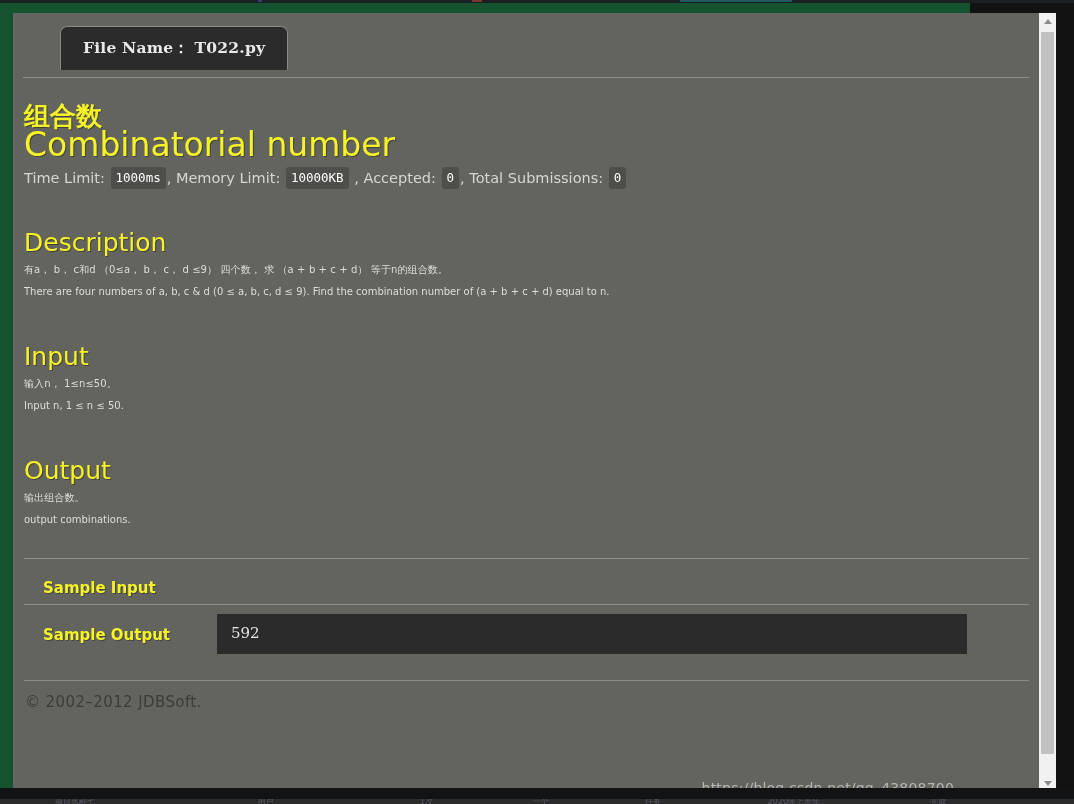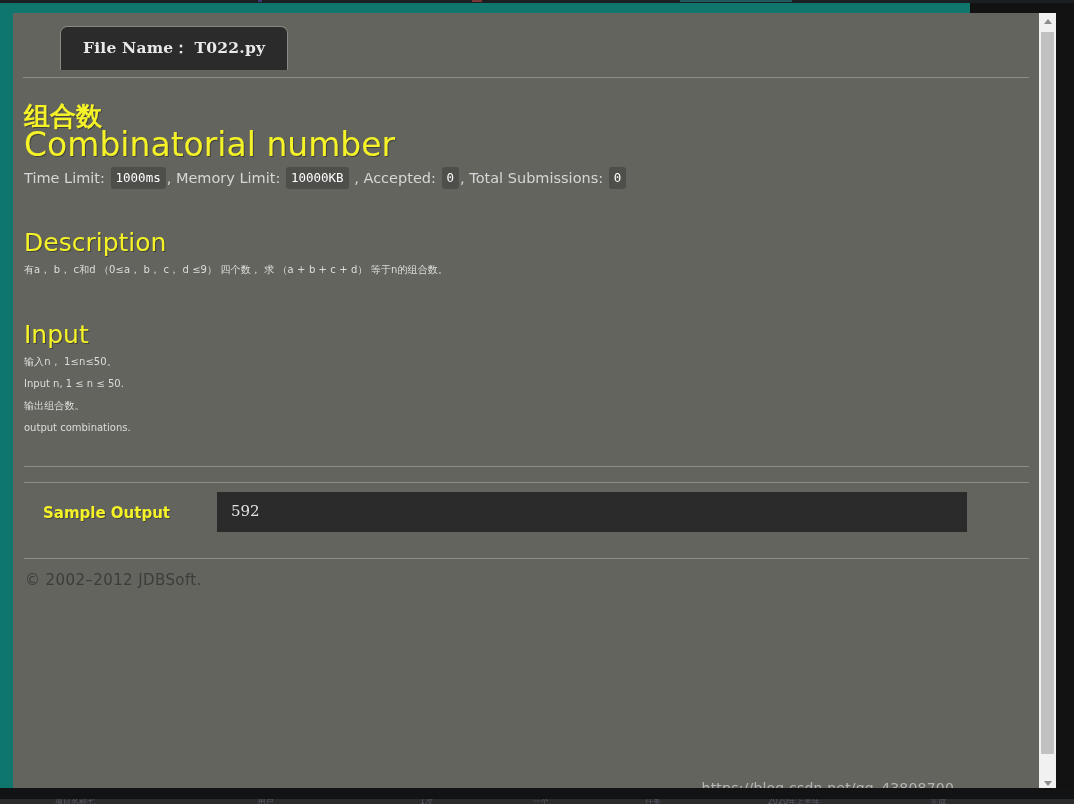--- a/index.html
+++ b/index.html
@@ -12,21 +12,21 @@
     height: 804px;
     overflow: hidden;
     font-family: "DejaVu Sans", "Liberation Sans", sans-serif;
   }
 
   
   #screen {
     position: relative;
     width: 970px;
     height: 804px;
-    background: #0f766e;
+    background: #14532d;
   }
   .chrome-top-strip {
     position: absolute;
     left: 0; top: 0;
     width: 1074px; height: 3px;
     background: #1b1f22;
   }
   .chrome-top-strip .bit {
     position: absolute;
     top: 0;
@@ -321,33 +321,36 @@
           <span class="chip">10000KB</span>
           <span>,</span>
           <span>Accepted:</span>
           <span class="chip">0</span><span>,</span>
           <span>Total Submissions:</span>
           <span class="chip">0</span>
         </div>
 
         <h3 class="section-h">Description</h3>
         <p class="para cn">有a， b， c和d （0≤a， b， c， d ≤9） 四个数， 求 （a + b + c + d） 等于n的组合数。</p>
+        <p class="para">There are four numbers of a, b, c &amp; d (0 ≤ a, b, c, d ≤ 9). Find the combination number of (a + b + c + d) equal to n.</p>
 
         <h3 class="section-h">Input</h3>
         <p class="para cn">输入n， 1≤n≤50。</p>
         <p class="para">Input n, 1 ≤ n ≤ 50.</p>
 
+        <h3 class="section-h">Output</h3>
         <p class="para cn">输出组合数。</p>
         <p class="para">output combinations.</p>
 
         <div class="samples">
           <div class="hr"></div>
           <div class="sample-spacer"></div>
 
           <div class="sample-row">
+            <div class="sample-label">Sample Input</div>
           </div>
 
           <div class="sample-divider"></div>
 
           <div class="sample-row">
             <div class="sample-label">Sample Output</div>
             <div class="sample-box">592</div>
           </div>
         </div>
 

